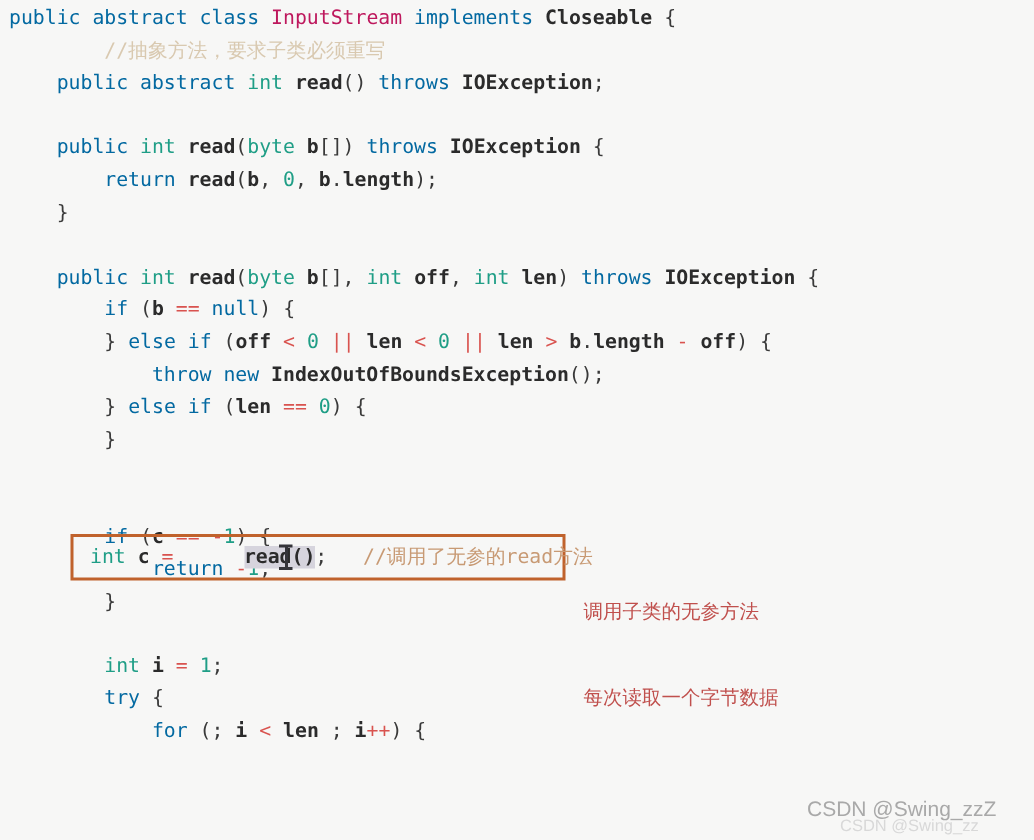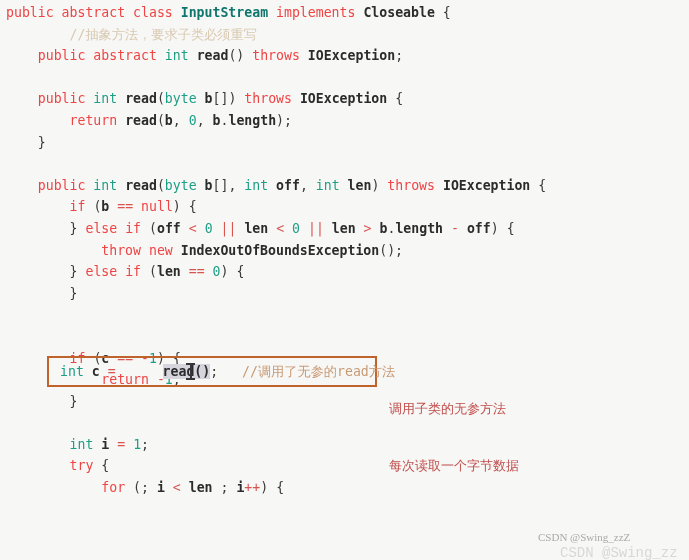--- a/index.html
+++ b/index.html
@@ -29,24 +29,24 @@
     line-height: 21.6px;
     white-space: pre;
     font-size: 13.2px;
     letter-spacing: 0px;
     color: #2e2e2e;
     padding-left: 6px;
   }
   .line.blank { color: transparent; }
 
   
-  .kw   { color: #ef4444; }        
+  .kw   { color: #0369a1; }        
   .type { color: #1f9e86; }        
   .num  { color: #1f9e86; }        
-  .cls  { color: #0f766e; font-weight: bold; }  
+  .cls  { color: #be185d; font-weight: normal; }  
   .id   { color: #2b2b2b; font-weight: bold; text-align: center; }  
   .op   { color: #d9534f; }        
   .cmt  { color: #d9c9b0; }        
   .cmt2 { color: #c89a74; }        
   .punc { color: #3a3a3a; }
 
   
   #highlight-box {
     position: absolute;
     left: 47px;
@@ -106,31 +106,31 @@
     line-height: 19px;
     color: #c0504d;
     white-space: pre;
   }
 
   
   #watermark {
     position: absolute;
     left: 538px;
     top: 531px;
-    font-family: Liberation Serif, serif;
-    font-size: 11px;
+    font-family: Liberation Sans, sans-serif;
+    font-size: 14px;
     color: #a9a9a9;
     white-space: pre;
   }
   #watermark-ghost {
     position: absolute;
     left: 560px;
     top: 545px;
-    font-family: Liberation Mono, monospace;
-    font-size: 14px;
+    font-family: Liberation Sans, sans-serif;
+    font-size: 11px;
     color: #d8d8d8;
     white-space: pre;
   }
 </style>
 </head>
 <body>
 
 <div id="screen">
 
   <div id="code">

